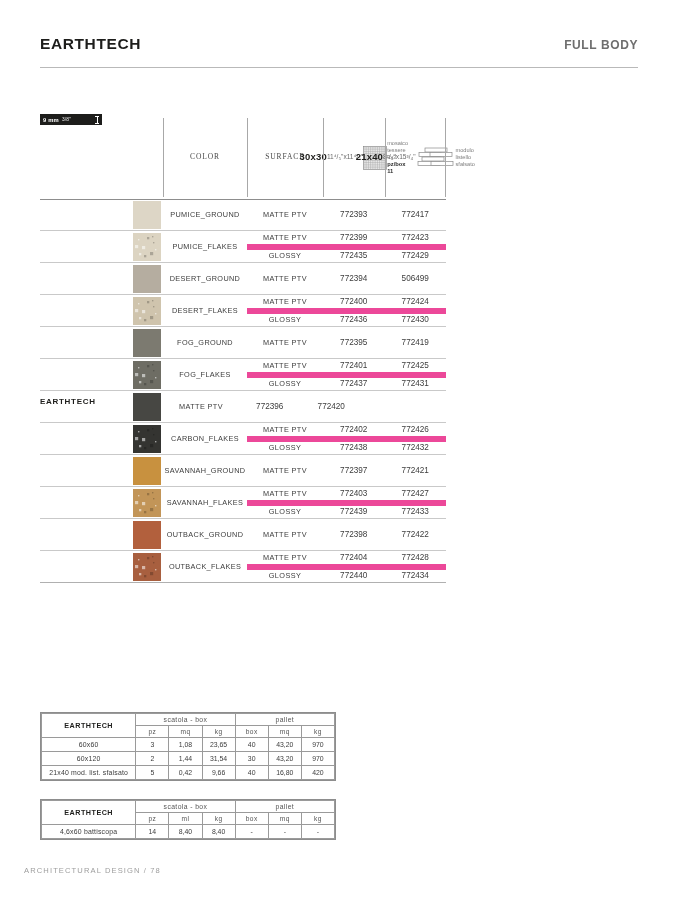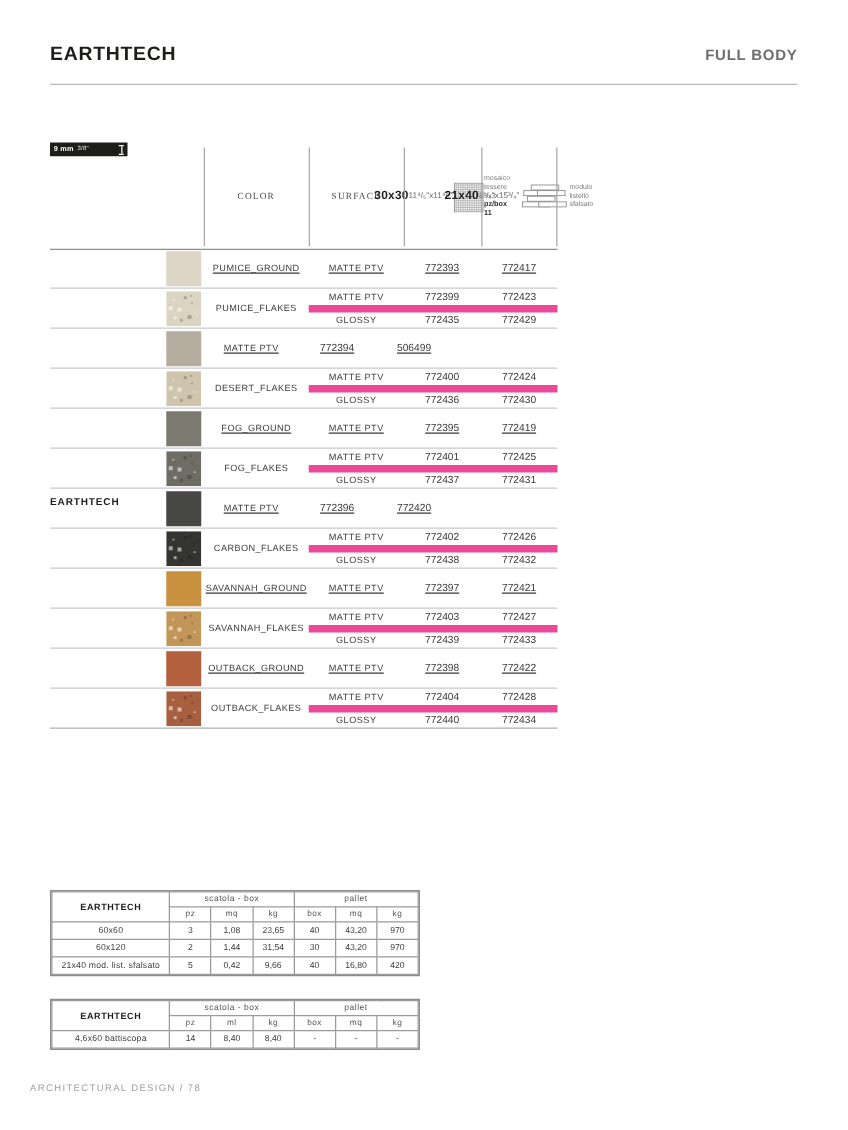--- a/index.html
+++ b/index.html
@@ -103,21 +103,21 @@
              text-align:center; font-size:7.3px; letter-spacing:0.35px; color:#3c3c3c; }
   .c-right { width:199px; display:flex; flex-direction:column; }
 
   .swatch { width:28px; height:28px; display:block; }
 
   .subrow { display:flex; flex:1; align-items:center; }
   .subrow + .subrow { border-top:6px solid #ec4899; }
   .sr-surface { width:76px; text-align:center; font-size:7.3px; letter-spacing:0.4px; color:#3c3c3c; }
   .sr-code    { width:61.5px; text-align:center; font-size:8.2px; color:#3c3c3c; }
 
-  .row-1 { height:32px;text-decoration:underline; }
+  .row-1 { height:32px; }
   .row-2 { height:32px; }
 
   
   .group-label {
     position:absolute; left:40px; top:397px;
     font-size:8px; font-weight:bold; letter-spacing:0.7px; color:#1d1d1b;
   }
 
   
   .pack {
@@ -293,20 +293,21 @@
             <div class="sr-code">772435</div>
             <div class="sr-code">772429</div>
           </div>
         </div>
       </div>
       <div class="prow row-1">
         <div class="c-pad"></div>
         <div class="c-swatch">
           <span class="swatch" style="background:#b5ada0"></span>
         </div>
+        <div class="c-name">DESERT_GROUND</div>
         <div class="c-right">
           <div class="subrow">
             <div class="sr-surface">MATTE PTV</div>
             <div class="sr-code">772394</div>
             <div class="sr-code">506499</div>
           </div>
         </div>
       </div>
       <div class="prow row-2">
         <div class="c-pad"></div>

